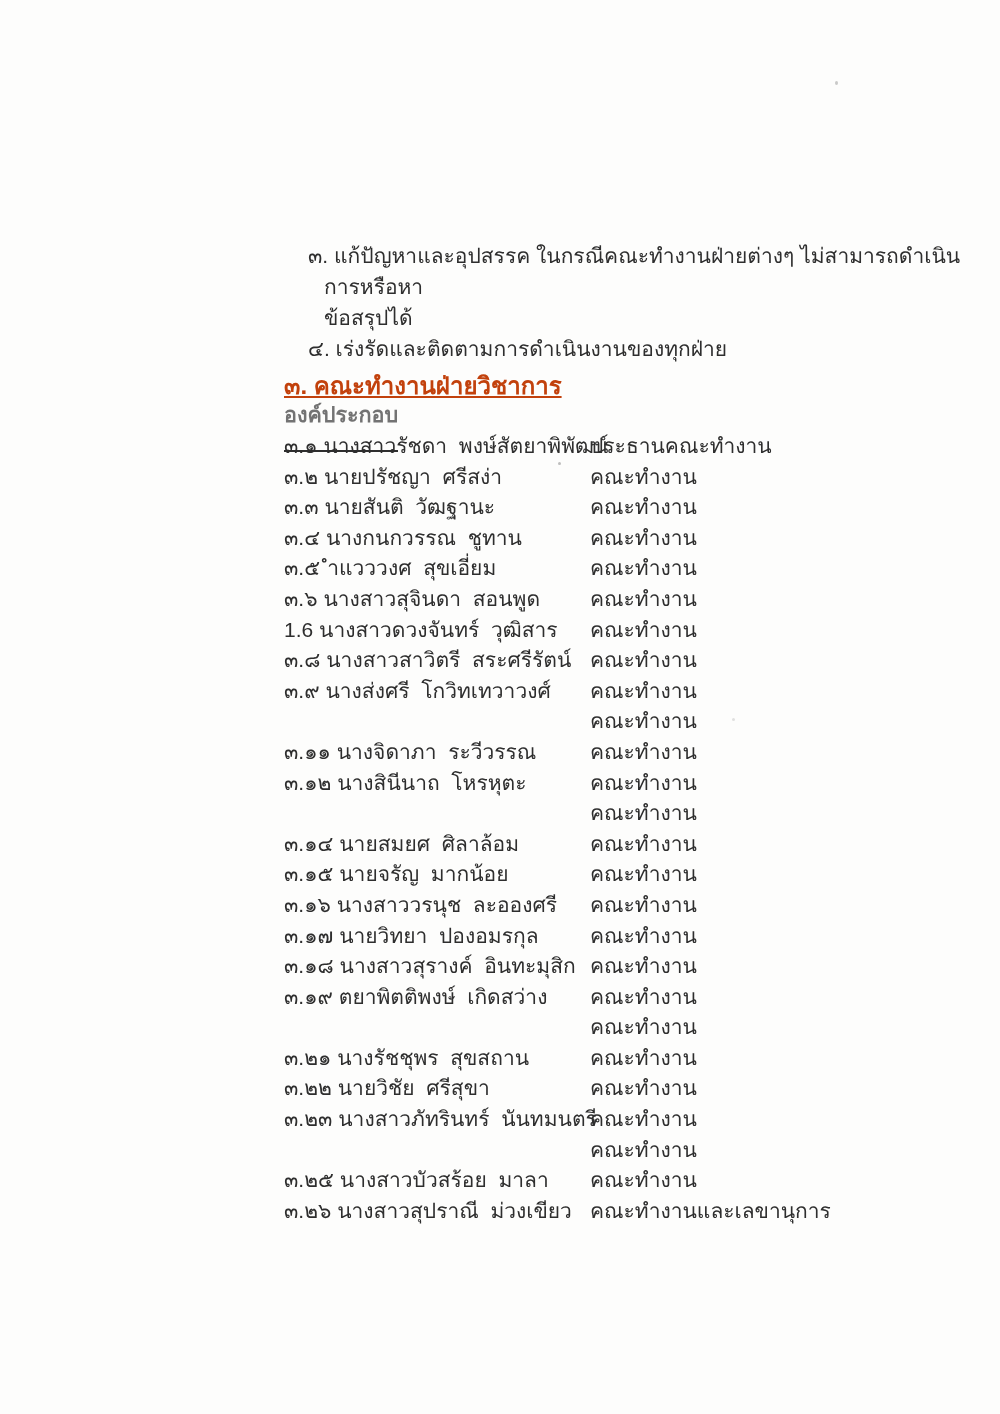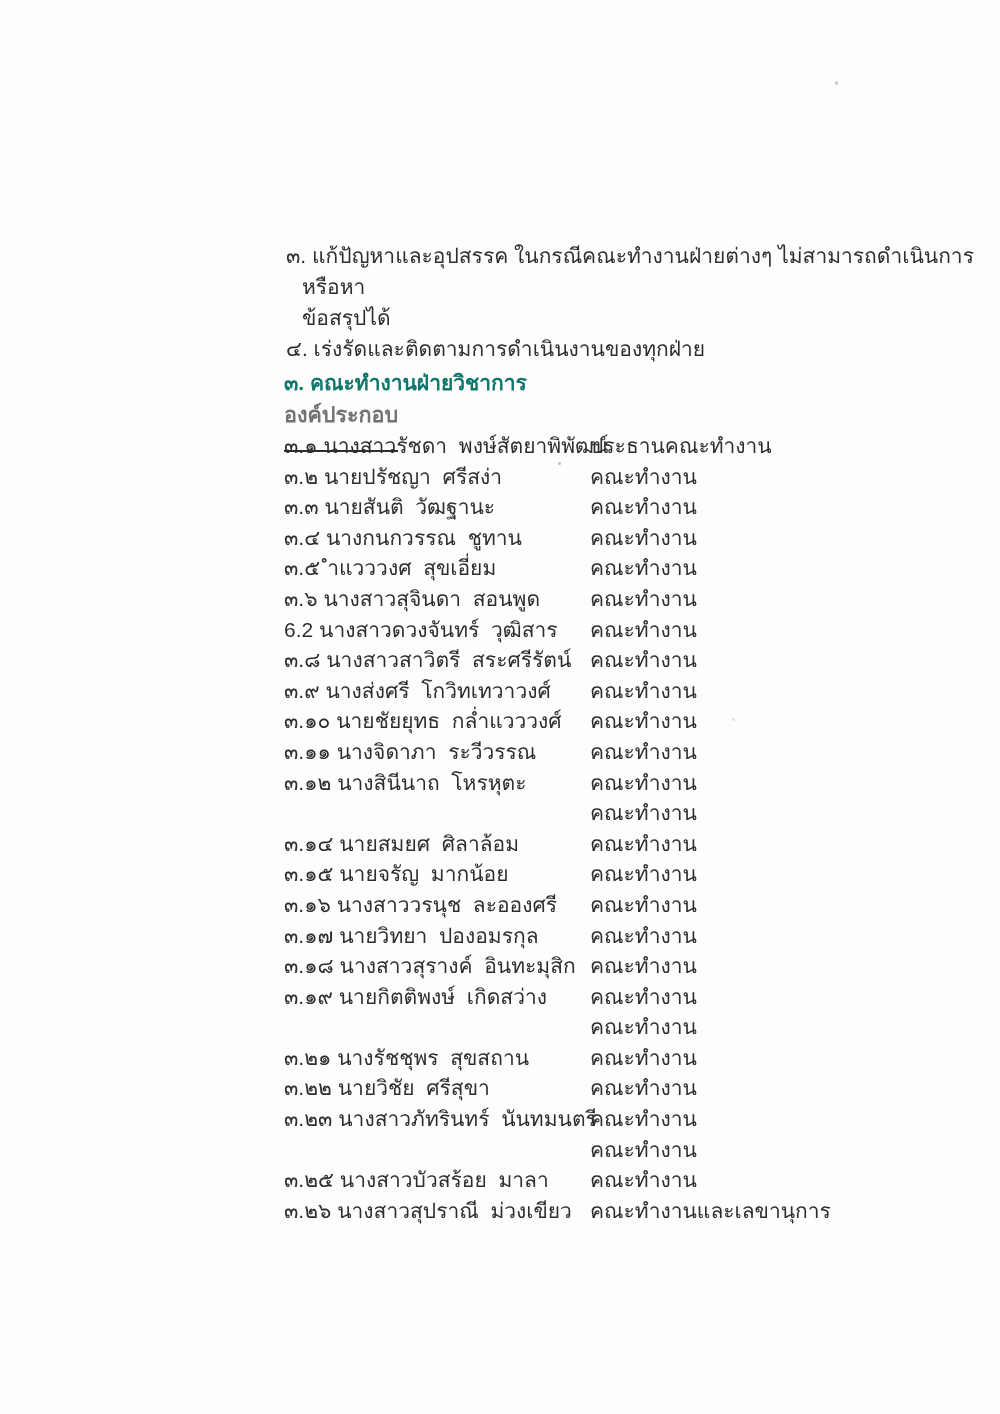--- a/index.html
+++ b/index.html
@@ -26,30 +26,32 @@
     left: 286px;
     top: 240px;
     width: 690px;
     font-size: 21px;
     line-height: 31px;
   }
   .intro-item {
     padding-left: 16px;
     text-indent: -16px;
     white-space: pre-wrap;
+    margin-left: 22px;
   }
   
   .section-heading {
     position: absolute;
     left: 284px;
     top: 366px;
-    font-size: 21px;
+    font-size: 24px;
     font-weight: 700;
-    color: #0f766e;
-    white-space: pre-wrap;
+    color: #c2410c;
+    white-space: pre-wrap;
+    text-decoration: underline;
   }
   .section-subheading {
     position: absolute;
     left: 284px;
     top: 397px;
     font-size: 21.5px;
     font-weight: 700;
     color: #737373;
     border-bottom: 2px solid #2e2e2e;
     padding-bottom: 19px;
@@ -122,33 +124,32 @@
     </div>
       <div class="member-row">
       <span class="mname"><span>๓.๕</span> <span>ำแวววงศ  สุขเอี่ยม</span></span>
       <span class="mrole">คณะทำงาน</span>
     </div>
       <div class="member-row">
       <span class="mname"><span>๓.๖</span> <span>นางสาวสุจินดา  สอนพูด</span></span>
       <span class="mrole">คณะทำงาน</span>
     </div>
       <div class="member-row">
-      <span class="mname"><span>6.2</span> <span>นางสาวดวงจันทร์  วุฒิสาร</span></span>
+      <span class="mname"><span>1.6</span> <span>นางสาวดวงจันทร์  วุฒิสาร</span></span>
       <span class="mrole">คณะทำงาน</span>
     </div>
       <div class="member-row">
       <span class="mname"><span>๓.๘</span> <span>นางสาวสาวิตรี  สระศรีรัตน์</span></span>
       <span class="mrole">คณะทำงาน</span>
     </div>
       <div class="member-row">
       <span class="mname"><span>๓.๙</span> <span>นางส่งศรี  โกวิทเทวาวงศ์</span></span>
       <span class="mrole">คณะทำงาน</span>
     </div>
       <div class="member-row">
-      <span class="mname"><span>๓.๑๐</span> <span>นายชัยยุทธ  กล่ำแวววงศ์</span></span>
       <span class="mrole">คณะทำงาน</span>
     </div>
       <div class="member-row">
       <span class="mname"><span>๓.๑๑</span> <span>นางจิดาภา  ระวีวรรณ</span></span>
       <span class="mrole">คณะทำงาน</span>
     </div>
       <div class="member-row">
       <span class="mname"><span>๓.๑๒</span> <span>นางสินีนาถ  โหรหุตะ</span></span>
       <span class="mrole">คณะทำงาน</span>
     </div>
@@ -169,21 +170,21 @@
     </div>
       <div class="member-row">
       <span class="mname"><span>๓.๑๗</span> <span>นายวิทยา  ปองอมรกุล</span></span>
       <span class="mrole">คณะทำงาน</span>
     </div>
       <div class="member-row">
       <span class="mname"><span>๓.๑๘</span> <span>นางสาวสุรางค์  อินทะมุสิก</span></span>
       <span class="mrole">คณะทำงาน</span>
     </div>
       <div class="member-row">
-      <span class="mname"><span>๓.๑๙</span> <span>นายกิตติพงษ์  เกิดสว่าง</span></span>
+      <span class="mname"><span>๓.๑๙</span> <span>ตยาพิตติพงษ์  เกิดสว่าง</span></span>
       <span class="mrole">คณะทำงาน</span>
     </div>
       <div class="member-row">
       <span class="mrole">คณะทำงาน</span>
     </div>
       <div class="member-row">
       <span class="mname"><span>๓.๒๑</span> <span>นางรัชชุพร  สุขสถาน</span></span>
       <span class="mrole">คณะทำงาน</span>
     </div>
       <div class="member-row">

